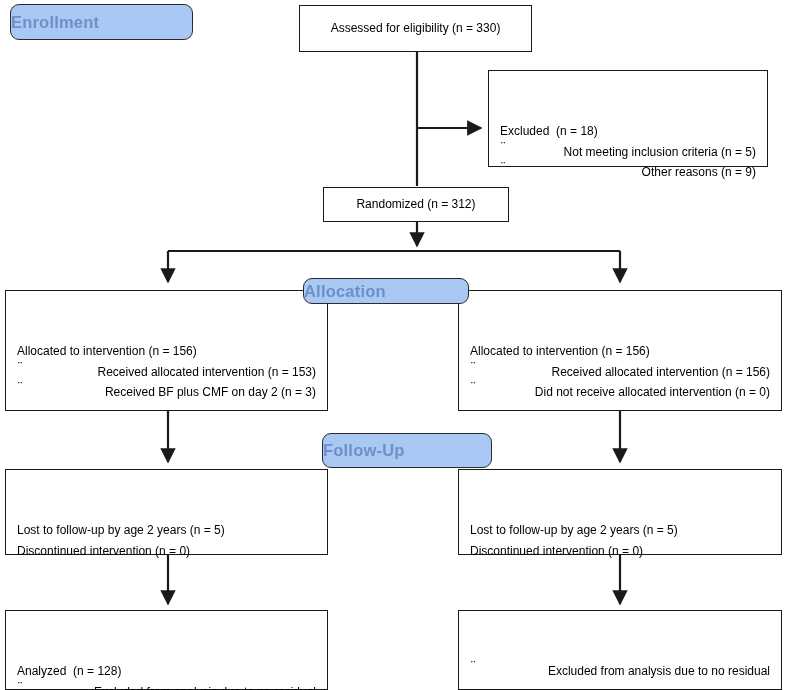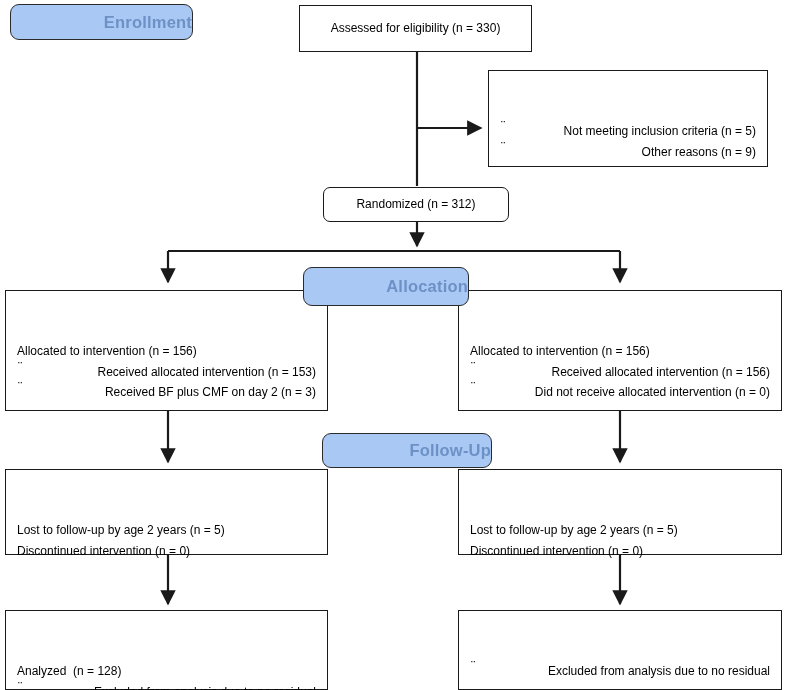--- a/index.html
+++ b/index.html
@@ -66,21 +66,21 @@
     box-sizing: border-box;
     background: #a9c9f4;
     border: 1.8px solid #2b2b2b;
     border-radius: 9px;
     color: #6d91c6;
     font-weight: bold;
     font-size: 16.5px;
     letter-spacing: 0.2px;
     display: flex;
     align-items: center;
-    justify-content: flex-end;
+    justify-content: flex-start;
     z-index: 5;
   }
 </style>
 </head>
 <body>
 
 <div id="diagram">
 
   <svg id="edges" viewBox="0 0 787 690" xmlns="http://www.w3.org/2000/svg">
     <defs>
@@ -104,38 +104,38 @@
 
       <path d="M 168 555 L 168 604" marker-end="url(#arrow)"></path>
       <path d="M 620 555 L 620 604" marker-end="url(#arrow)"></path>
     </g>
   </svg>
 
   <div class="stage" style="left:10px; top:4px; width:183px; height:36px;">
     <span>Enrollment</span>
   </div>
 
-  <div class="stage" style="left:303px; top:267px; width:166px; height:39px;">
+  <div class="stage" style="left:303px; top:278px; width:166px; height:26px;">
     <span>Allocation</span>
   </div>
 
   <div class="stage" style="left:322px; top:433px; width:170px; height:35px;">
     <span>Follow-Up</span>
   </div>
 
 
   <div class="node center-text" style="left:299px; top:5px; width:233px; height:47px;">
     <div><span class="node-line">Assessed for eligibility (n = 330)</span></div>
   </div>
 
   <div class="node" style="left:488px; top:70px; width:280px; height:97px;">
-    <div><span class="node-line bullet">Not meeting inclusion criteria (n = 5)</span><span class="node-line bullet">Other reasons (n = 9)</span></div>
+    <div><span class="node-line">Excluded  (n = 18)</span><span class="node-line bullet">Not meeting inclusion criteria (n = 5)</span><span class="node-line bullet">Other reasons (n = 9)</span></div>
   </div>
 
-  <div class="node center-text" style="left:323px; top:187px; width:186px; height:35px;border-radius:7px;">
+  <div class="node center-text" style="left:323px; top:187px; width:186px; height:35px;">
     <div><span class="node-line">Randomized (n = 312)</span></div>
   </div>
 
   <div class="node" style="left:5px; top:290px; width:323px; height:121px;">
     <div><span class="node-line">Allocated to intervention (n = 156)</span><span class="node-line bullet">Received allocated intervention (n = 153)</span><span class="node-line bullet">Received BF plus CMF on day 2 (n = 3)</span></div>
   </div>
 
   <div class="node" style="left:458px; top:290px; width:324px; height:121px;">
     <div><span class="node-line">Allocated to intervention (n = 156)</span><span class="node-line bullet">Received allocated intervention (n = 156)</span><span class="node-line bullet">Did not receive allocated intervention (n = 0)</span></div>
   </div>

